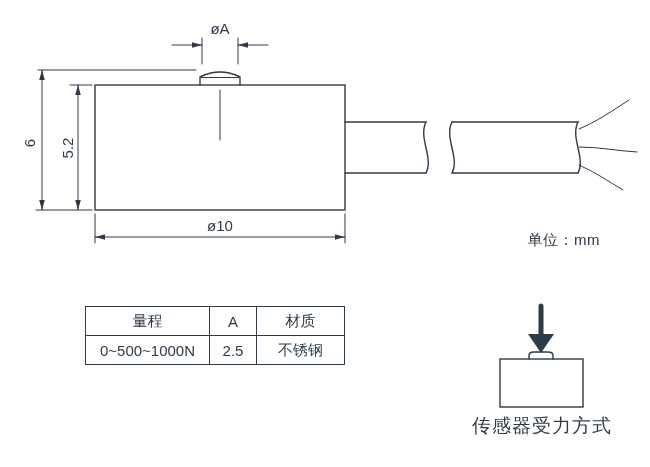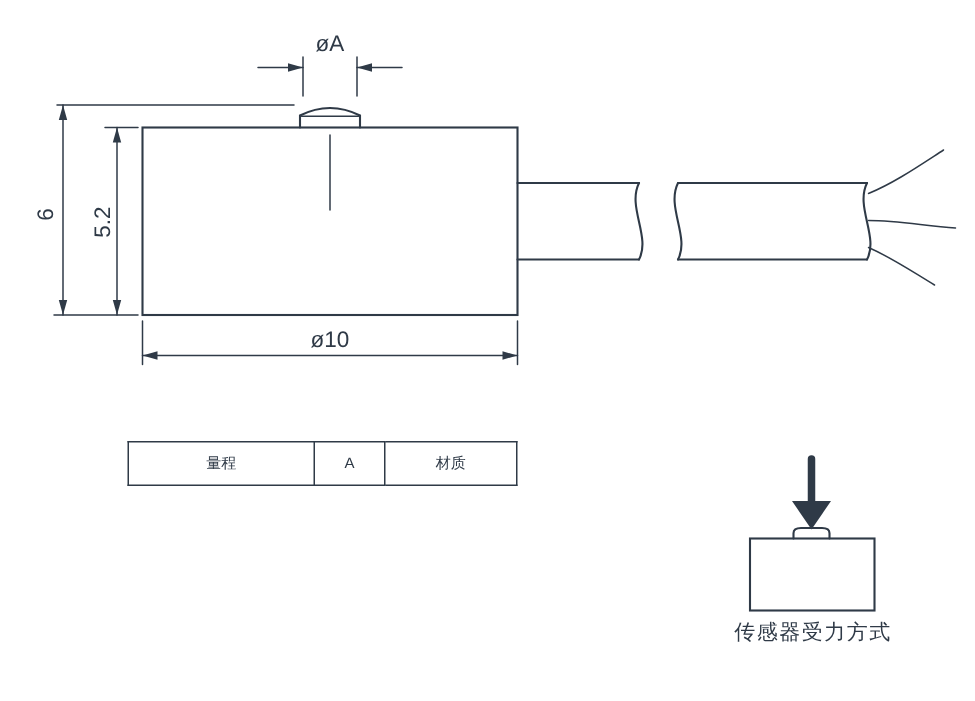--- a/index.html
+++ b/index.html
@@ -7,27 +7,27 @@
   body { font-family:"Liberation Sans", sans-serif; background:var(--bg); }
   .canvas { position:relative; width:650px; height:467px; background:var(--bg); overflow:hidden; }
   .canvas svg { position:absolute; left:0; top:0; }
   .stroke { stroke:var(--line); fill:none; stroke-width:1.4; stroke-linecap:round; }
   .thin { stroke-width:1; }
   .thick { stroke-width:5; }
   .fillpoly { fill:var(--line); stroke:none; }
   .dimtext { fill:var(--text); font-size:15px; font-family:"Liberation Sans", sans-serif; }
   .unit-label { position:absolute; left:505px; top:231px; width:95px; text-align:right;
                 font-size:15px; color:var(--text); letter-spacing:0.5px; }
-  .spec-table { position:absolute; left:85px; top:294px; border-collapse:collapse;
-                color:var(--text); font-size:10px; table-layout:fixed; }
+  .spec-table { position:absolute; left:85px; top:306px; border-collapse:collapse;
+                color:var(--text); font-size:15px; table-layout:fixed; }
   .spec-table th, .spec-table td { border:1px solid var(--line); text-align:center;
                 vertical-align:middle; font-weight:400; height:29px; padding:0 4px;
                 overflow:hidden; white-space:nowrap; }
   .force-caption { position:absolute; left:461px; top:413px; width:162px; text-align:center;
-                font-size:14px; color:var(--text); letter-spacing:1px; }
+                font-size:19px; color:var(--text); letter-spacing:1px; }
 </style>
 </head>
 <body>
 
 <div class="canvas">
 
   <svg width="650" height="467" viewBox="0 0 650 467">
 
     <g>
       <rect class="stroke" x="95" y="85" width="250" height="125"></rect>
@@ -86,31 +86,37 @@
     </g>
 
     <g>
       <line class="stroke thick" x1="541" y1="306" x2="541" y2="336"></line>
       <polygon class="fillpoly" points="528,334 554,334 541,353"></polygon>
       <path class="stroke" d="M529 359 L529 355.5 Q529 352 534 352 L548 352 Q553 352 553 355.5 L553 359"></path>
       <rect class="stroke" x="500" y="359" width="83" height="48"></rect>
     </g>
   </svg>
 
+  <div class="unit-label">单位：mm</div>
 
   <table class="spec-table">
     <colgroup>
       <col style="width:124px">
         <col style="width:47px">
         <col style="width:88px">
     </colgroup>
     <tbody>
         <tr>
       <th>量程</th>
       <th>A</th>
       <th>材质</th>
     </tr>
+    <tr>
+      <td>0~500~1000N</td>
+      <td>2.5</td>
+      <td>不锈钢</td>
+    </tr>
   </tbody>
     </table>
 
   <div class="force-caption">传感器受力方式</div>
 
 </div>
 
 </body></html>

